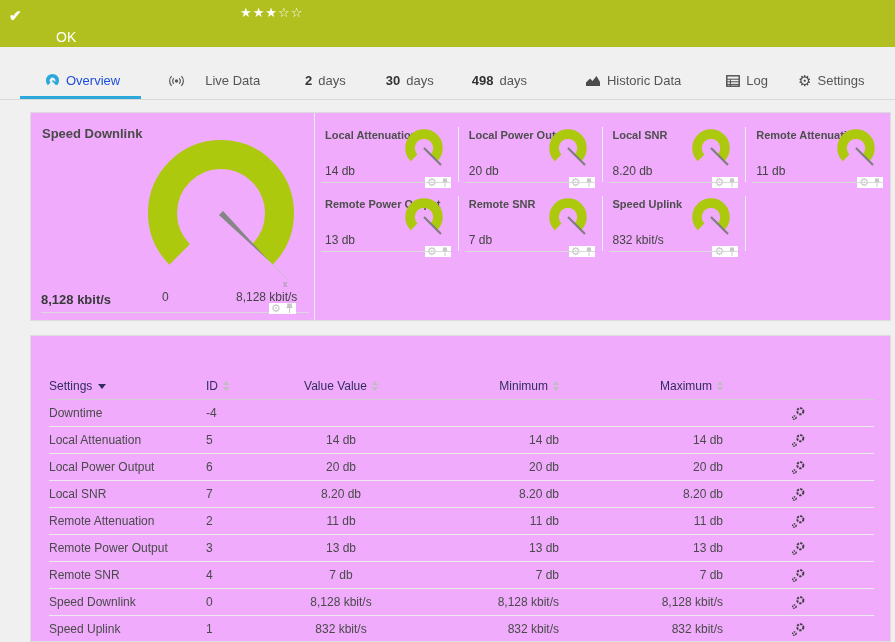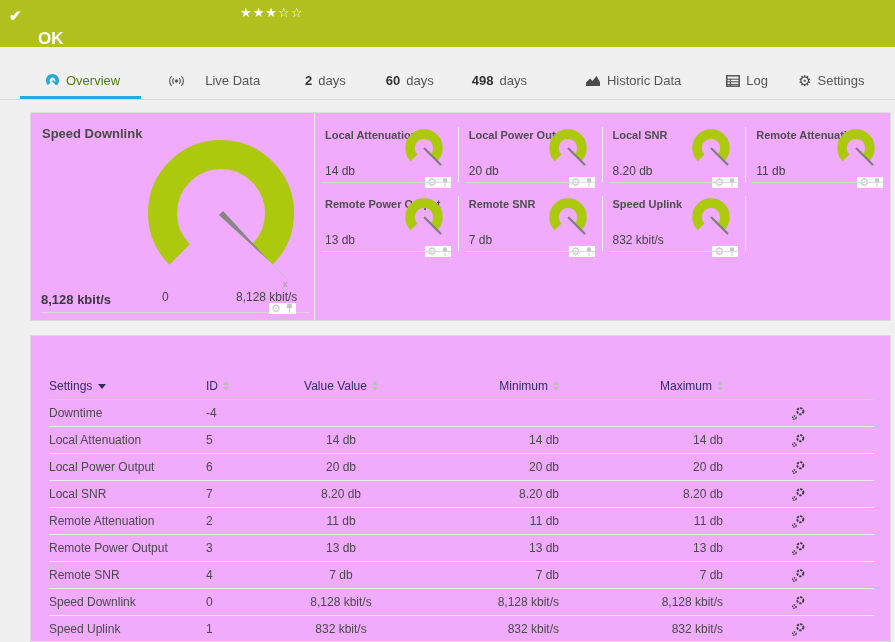--- a/index.html
+++ b/index.html
@@ -7,34 +7,34 @@
   .screen { position: relative; width: 895px; height: 642px; background: #f0f0f0; overflow: hidden; }
 
   
   .topbar { position: absolute; left: 0; top: 0; width: 100%; height: 47px; background: #b1c01f; color: #fff; }
   .check-icon { position: absolute; left: 9px; top: 7px; font-size: 15px; font-weight: bold; }
   .title-line { position: absolute; left: 28px; top: 4px; font-size: 17px; white-space: nowrap; }
   .title-prefix { font-style: italic; margin-right: 7px; }
   .flag-icon { font-size: 10px; vertical-align: super; margin-left: 3px; }
   .stars { position: absolute; left: 240px; top: 5px; font-size: 13px; letter-spacing: 1px; cursor: pointer; }
   .star { color: #fff; }
-  .status-ok { position: absolute; left: 38px; top: 29px; font-size: 17px; font-weight: bold; }
+  .status-ok { position: absolute; left: 56px; top: 29px; font-size: 14px; font-weight: normal; }
 
   
   .tabbar { position: absolute; left: 0; top: 62px; width: 100%; height: 38px; border-bottom: 1px solid #d8d8d8; display: flex; align-items: center; font-size: 13px; color: #555; }
   .tab { display: inline-flex; align-items: center; gap: 6px; height: 100%; cursor: pointer; white-space: nowrap; }
   .tab:nth-child(1) { margin-left: 45px; }
   .tab:nth-child(2) { margin-left: 48px; gap: 20px; }
   .tab:nth-child(3) { margin-left: 45px; }
   .tab:nth-child(4) { margin-left: 40px; }
   .tab:nth-child(5) { margin-left: 38px; }
   .tab:nth-child(6) { margin-left: 58px; }
   .tab:nth-child(7) { margin-left: 45px; }
   .tab:nth-child(8) { margin-left: 30px; }
-  .tab.active { position: relative; color: #4d7c0f; justify-content: center; }
+  .tab.active { position: relative; color: #1d4ed8; justify-content: center; }
   .tab.active::after { content: ""; position: absolute; left: -25px; right: -21px; bottom: 0; height: 3px; background: #29a8d9; }
   .tab .num { font-weight: bold; color: #333; }
   .tab .gear-glyph { font-size: 15px; color: #4c4c4c; line-height: 1; }
 
   
   .card { position: absolute; background: #f0abfc; border: 1px solid #dcdcdc; }
   #card-gauges { left: 30px; top: 112px; width: 861px; height: 209px; }
   #card-table  { left: 30px; top: 335px; width: 861px; height: 307px; }
 
   
@@ -102,21 +102,21 @@
         <path d="M3.6 2.2 a6.8 6.8 0 0 0 0 9.6" stroke="#5a5a5a" stroke-width="1.2" fill="none"></path>
         <path d="M13.4 2.2 a6.8 6.8 0 0 1 0 9.6" stroke="#5a5a5a" stroke-width="1.2" fill="none"></path>
       </svg>
       <span>Live Data</span>
     </div>
     <div class="tab">
       <span class="num">2</span>
       <span>days</span>
     </div>
     <div class="tab">
-      <span class="num">60</span>
+      <span class="num">30</span>
       <span>days</span>
     </div>
     <div class="tab">
       <span class="num">498</span>
       <span>days</span>
     </div>
     <div class="tab">
       <svg width="16" height="13" viewBox="0 0 16 13">
         <path d="M1 12 V8.5 L5 4.5 7.5 7 11.5 2 15 8 V12 Z" fill="#4c4c4c"></path>
       </svg>

